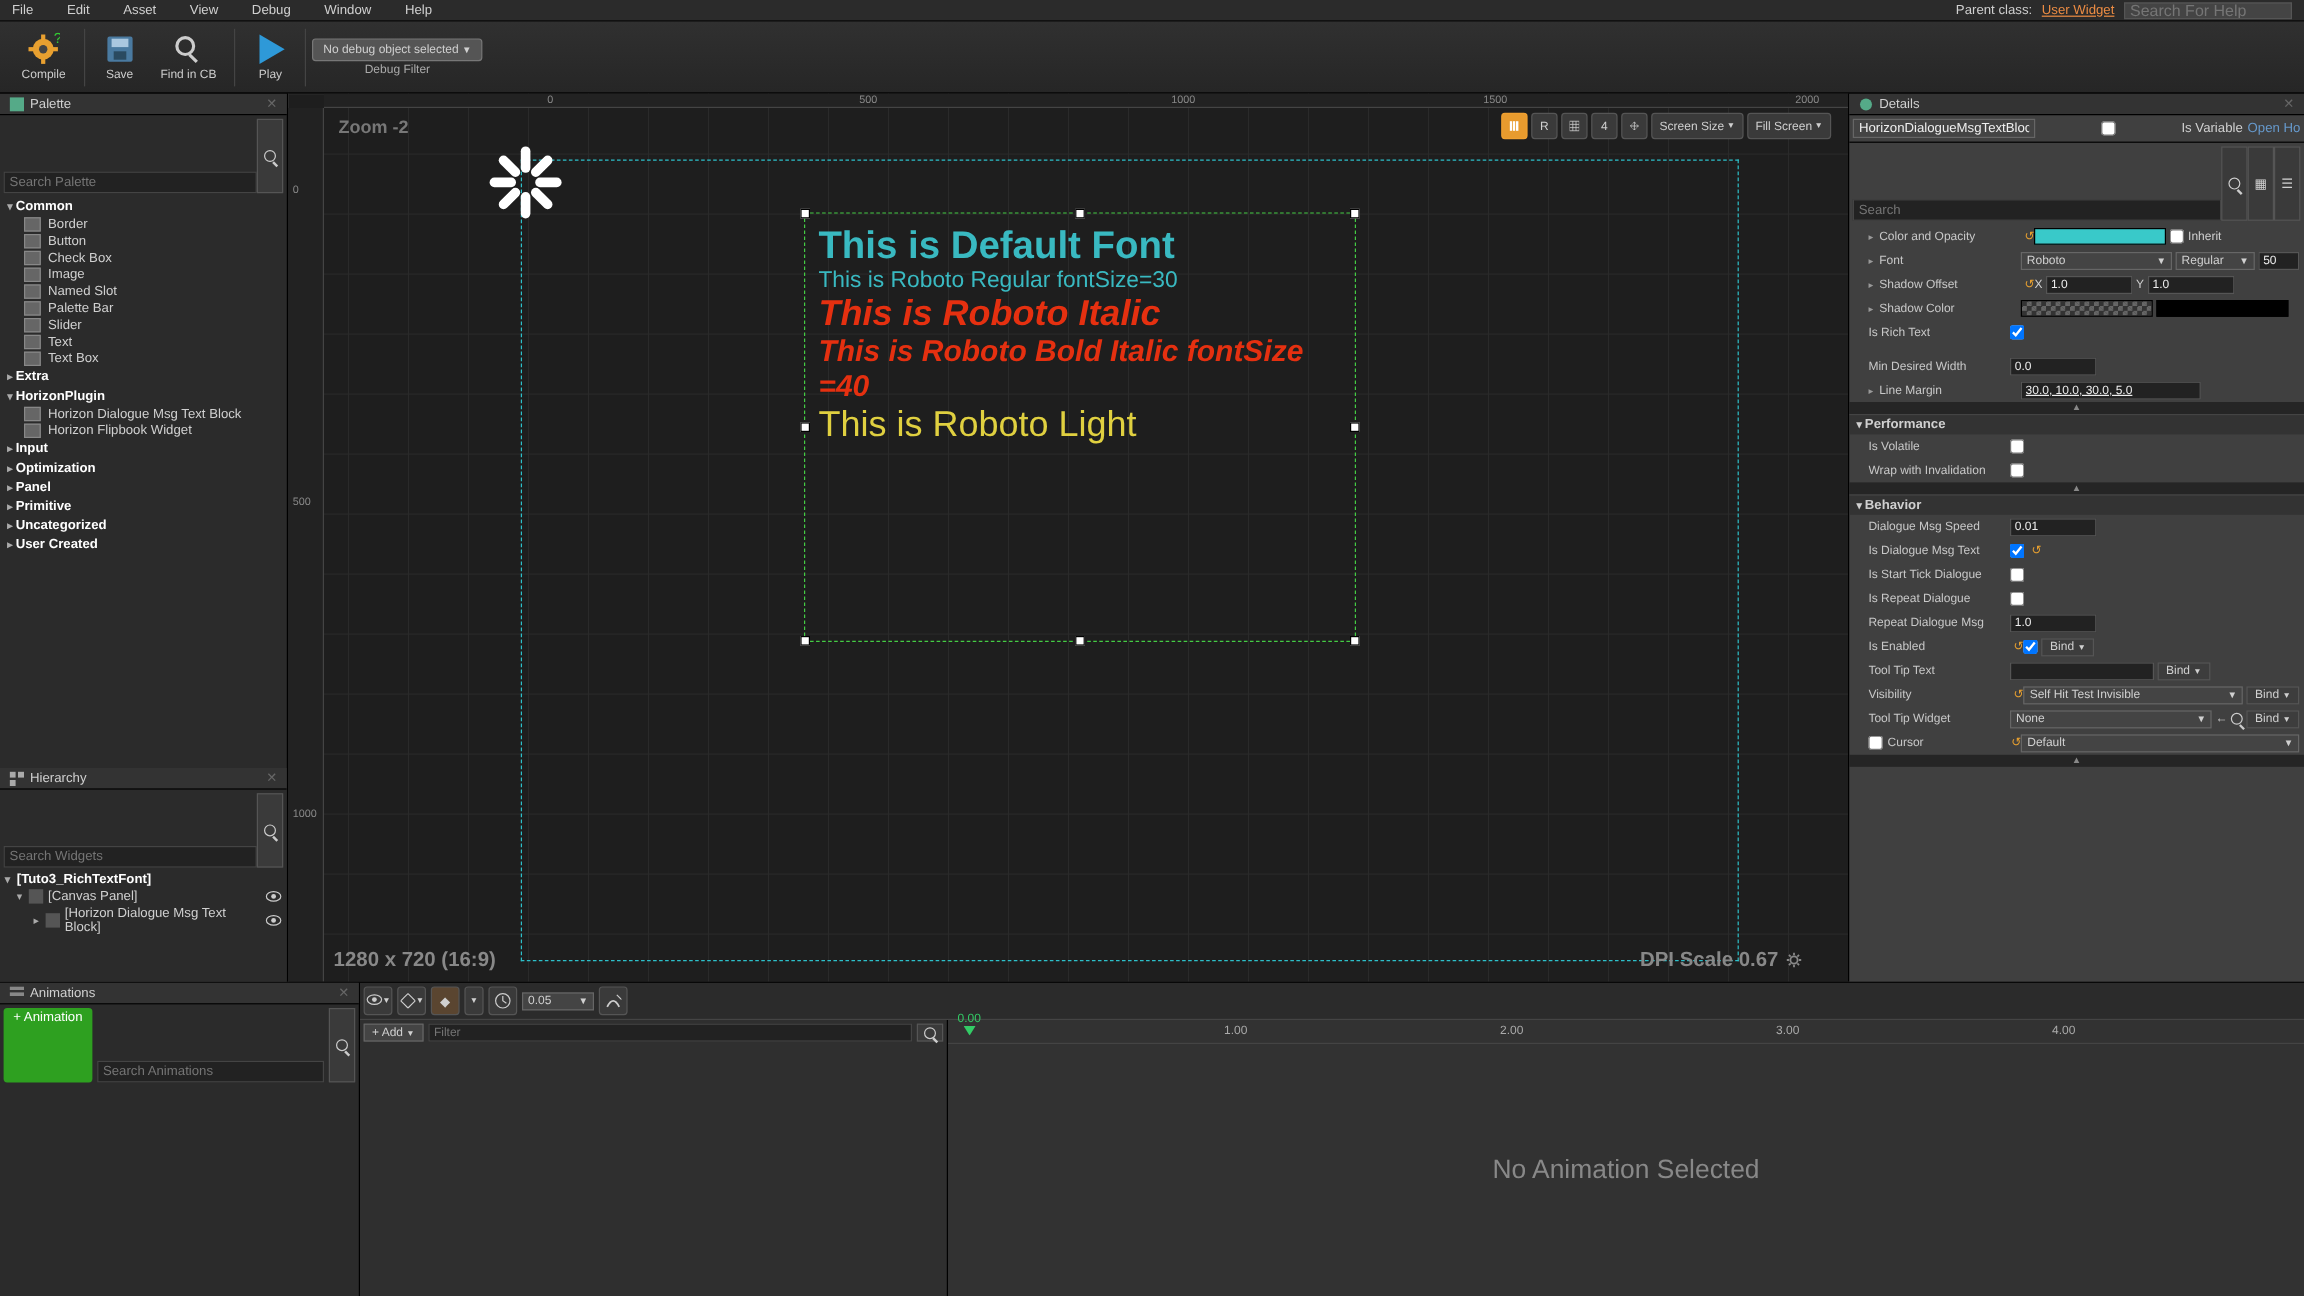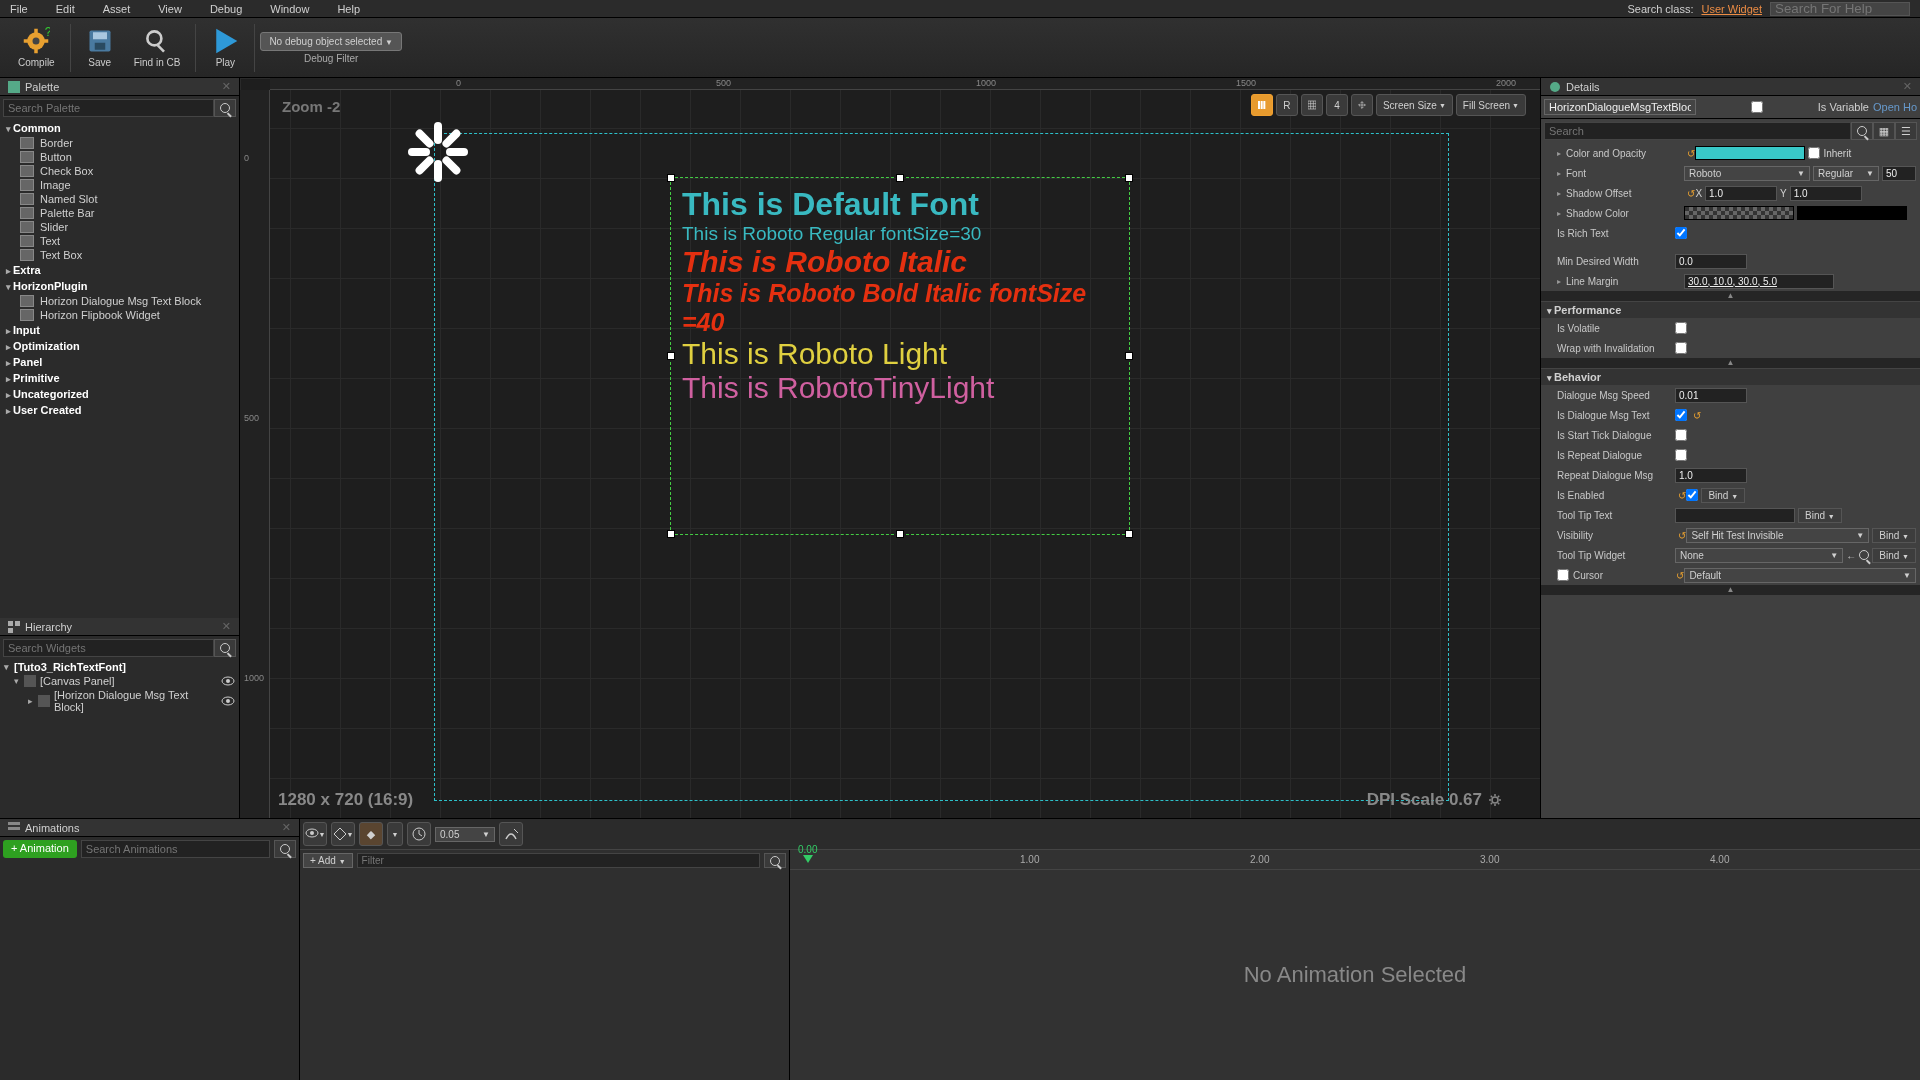--- a/index.html
+++ b/index.html
@@ -28,21 +28,21 @@
 .mode-btn .micon { width:28px; height:28px; }
 
 
 .layout { display:flex; height:740px; }
 
 
 .palette { width:240px; background:#2b2b2b; border-right:1px solid #000; display:flex; flex-direction:column; }
 .panel-tab { display:flex; align-items:center; gap:5px; padding:2px 8px; background:#333; border-bottom:1px solid #000; font-size:11px; }
 .panel-tab .ticon { width:12px; height:12px; }
 .search-row { display:flex; padding:3px; }
-.search-input { flex:1; background:#222; border:1px solid #444; color:#ccc; padding:2px 4px; font-size:11px; }
+.search-input { flex:1; background:#222; border:1px solid #444; color:#ccc; padding:2px 4px; font-size:11px;margin-top:44px; }
 .search-btn { width:22px; background:#3a3a3a; border:1px solid #555; display:flex; align-items:center; justify-content:center; }
 .magnify { width:10px; height:10px; border:1.5px solid #ccc; border-radius:50%; position:relative; }
 .magnify::after { content:""; position:absolute; width:5px; height:1.5px; background:#ccc; bottom:-3px; right:-3px; transform:rotate(45deg); }
 .cat { font-size:11px; font-weight:bold; color:#fff; padding:2px 6px; cursor:pointer; }
 .cat::before { content:"▾ "; font-size:9px; color:#aaa; }
 .cat.collapsed::before { content:"▸ "; }
 .pitem { display:flex; align-items:center; gap:6px; padding:1px 6px 1px 20px; cursor:pointer; }
 .pitem .widget-icon { width:14px; height:12px; background:#666; border:1px solid #888; }
 
 
@@ -123,21 +123,21 @@
 
 <div class="menubar">
   <span class="menu">File</span>
   <span class="menu">Edit</span>
   <span class="menu">Asset</span>
   <span class="menu">View</span>
   <span class="menu">Debug</span>
   <span class="menu">Window</span>
   <span class="menu">Help</span>
   <div class="right">
-    <span>Search class:</span>
+    <span>Parent class:</span>
     <span class="parent-link">User Widget</span>
     <input class="help-search" placeholder="Search For Help" style="">
   </div>
 </div>
 
 <div class="toolbar">
   <div class="tbtn">
     <svg class="icon" viewBox="0 0 32 32">
         <circle cx="16" cy="16" r="10" fill="#e8a030"></circle>
         <circle cx="16" cy="16" r="4" fill="#444"></circle>
@@ -370,21 +370,20 @@
       <div class="handle" style="top:100%;left:0"></div>
         <div class="handle" style="top:100%;left:50%"></div>
         <div class="handle" style="top:100%;left:100%"></div>
     </div>
     <div class="richtext">
       <div class="rt1">This is Default Font</div>
       <div class="rt2">This is Roboto Regular fontSize=30</div>
       <div class="rt3">This is Roboto Italic</div>
       <div class="rt4">This is Roboto Bold Italic fontSize =40</div>
       <div class="rt5">This is Roboto Light</div>
-      <div class="rt6">This is RobotoTinyLight</div>
     </div>
 
     <div class="dim-label">1280 x 720 (16:9)</div>
     <div class="dpi-label">
       <span>DPI Scale 0.67</span>
       <svg class="gear" viewBox="0 0 14 14">
           <circle cx="7" cy="7" r="3" fill="none" stroke="#888" stroke-width="1.5"></circle>
           <path d="M7 1 L7 3 M7 11 L7 13 M1 7 L3 7 M11 7 L13 7 M2.8 2.8 L4.2 4.2 M9.8 9.8 L11.2 11.2 M2.8 11.2 L4.2 9.8 M9.8 4.2 L11.2 2.8" stroke="#888" stroke-width="1.5"></path>
         </svg>
     </div>

